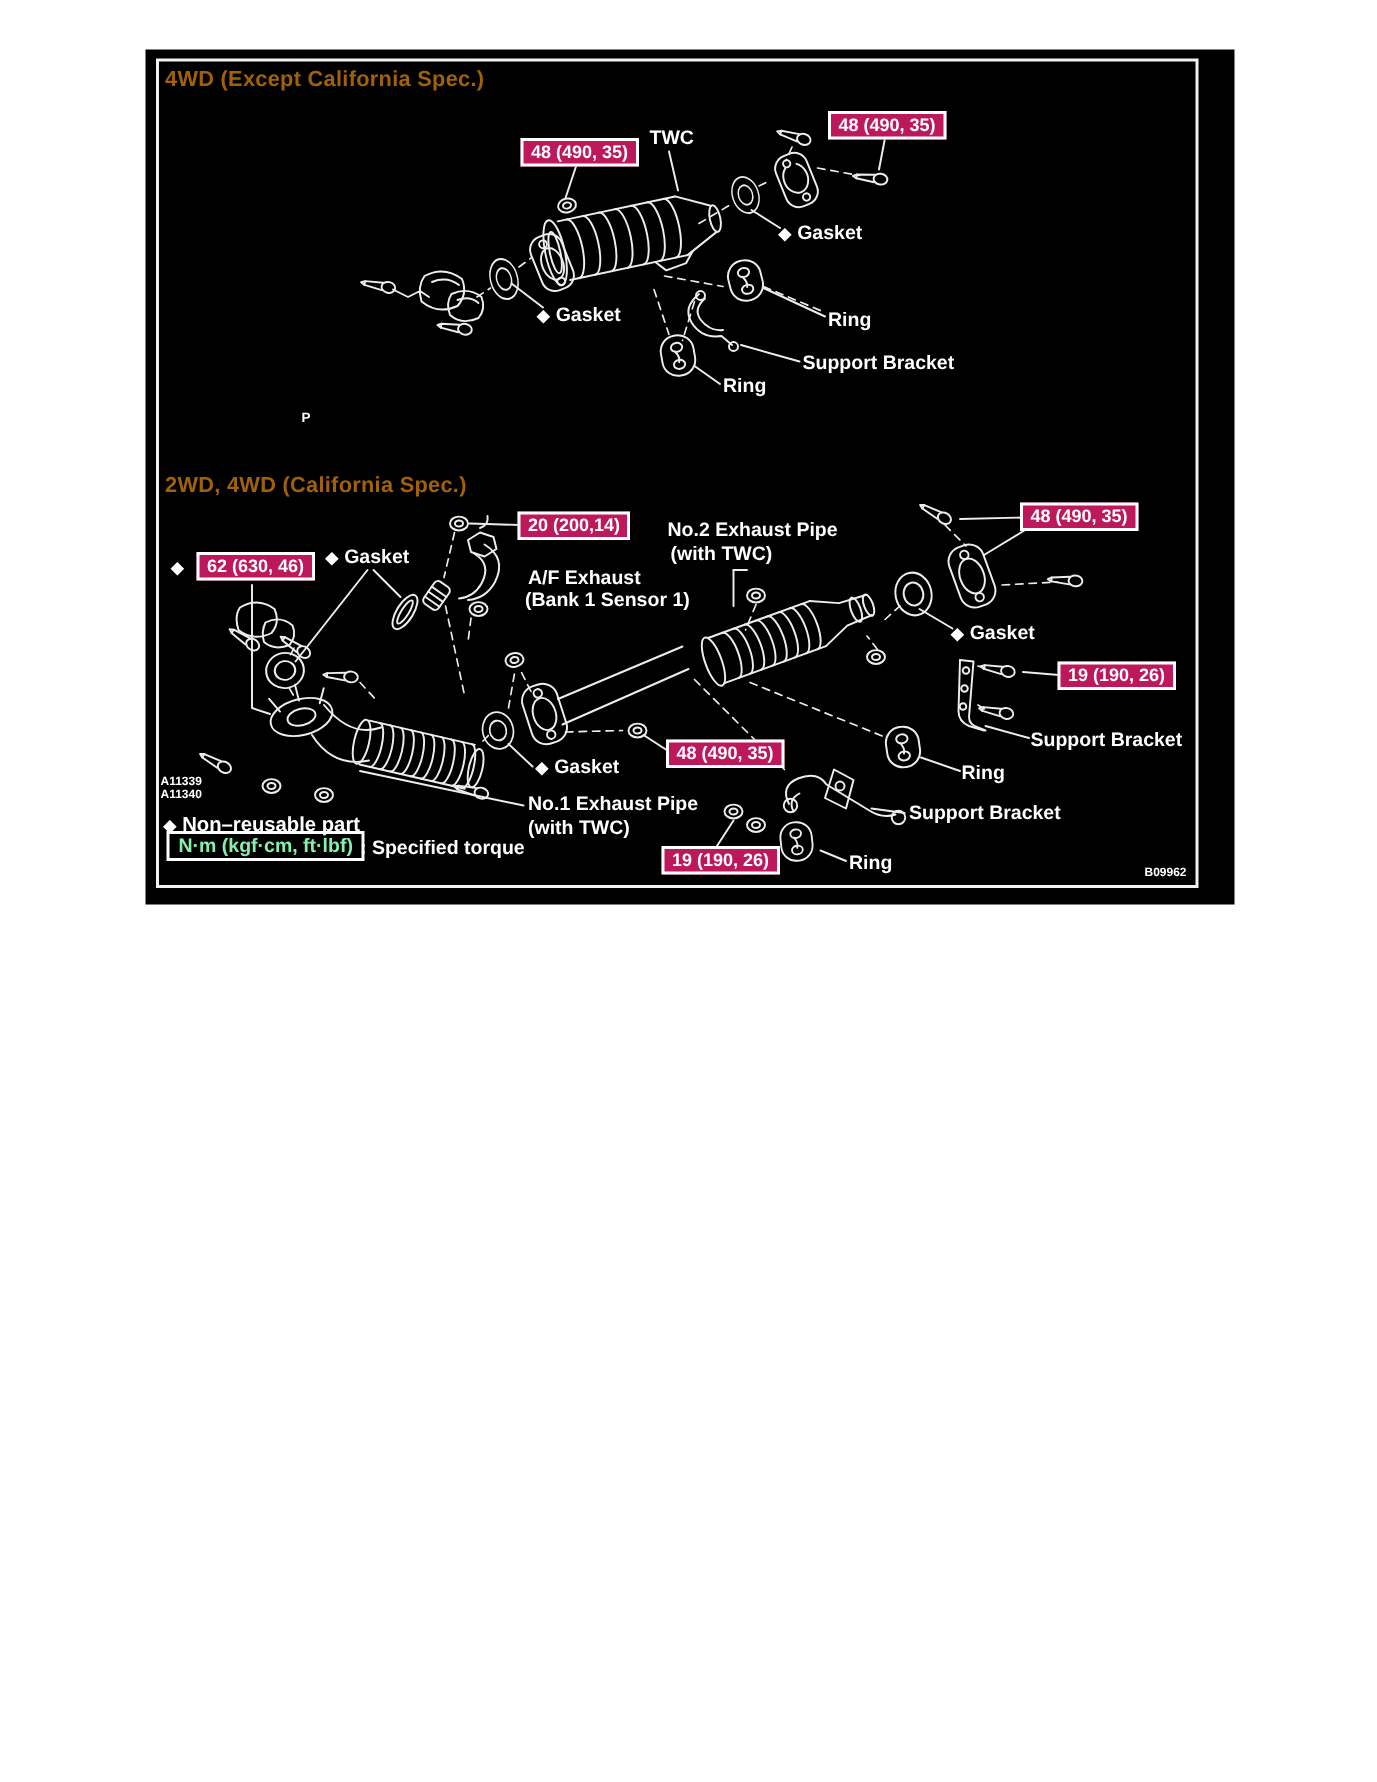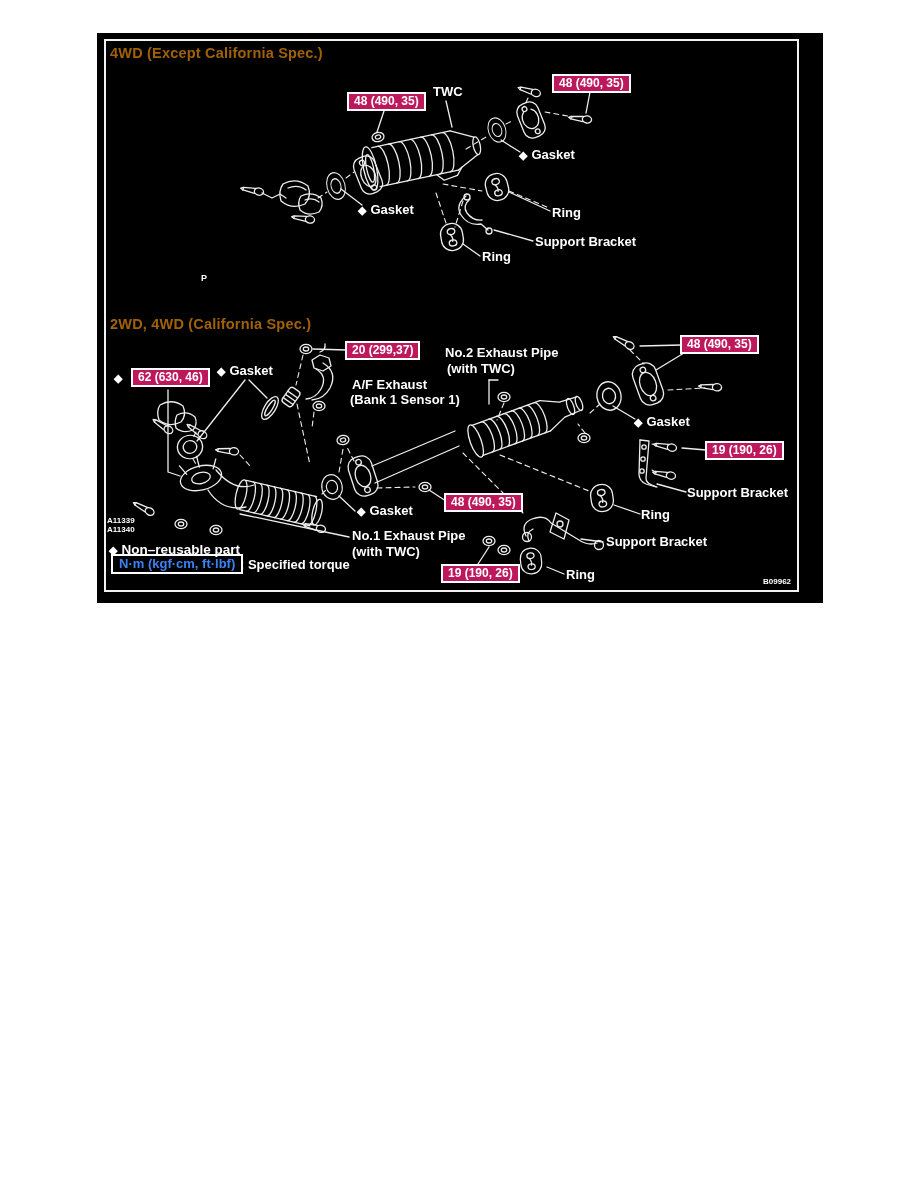--- a/index.html
+++ b/index.html
@@ -12,21 +12,21 @@
   .frame{position:absolute;left:104px;top:39px;width:691px;height:549px;border:2px solid #f2f2f2;}
   #art{position:absolute;left:0;top:0;width:918px;height:1188px;}
   #art *{fill:none;stroke:#ededed;stroke-width:1.3;stroke-linecap:round;stroke-linejoin:round;}
   #art .dash{stroke-dasharray:5 4;stroke-width:1.1;}
   .lbl{position:absolute;color:#fff;font-weight:bold;font-size:13px;line-height:1.1;white-space:nowrap;}
   .lbl .dia{font-size:11px;margin-right:4px;}
   .hdr{position:absolute;color:#a16207;font-weight:bold;font-size:14.5px;white-space:nowrap;letter-spacing:.2px;}
   .tq{position:absolute;color:#fff;background:#be185d;border:2px solid #fff;
       font-weight:bold;font-size:12px;line-height:15px;padding:0 5px;white-space:nowrap;}
   .code{position:absolute;color:#fff;font-size:8px;font-weight:bold;line-height:1.1;white-space:nowrap;text-align:center;}
-  .legendbox{position:absolute;color:#3b82f6;background:#000;border:2px solid #fff;
+  .legendbox{position:absolute;color:#86efac;background:#000;border:2px solid #fff;
       font-weight:bold;font-size:13px;line-height:16px;padding:0 6px;white-space:nowrap;}
 </style>
 </head>
 <body>
 
 <div class="panel"></div>
 <div class="frame"></div>
 
 <svg id="art" viewBox="0 0 918 1188" xmlns="http://www.w3.org/2000/svg">
   <defs>
@@ -250,21 +250,21 @@
 <div class="lbl" style="left:552px;top:206px">Ring</div>
 <div class="lbl" style="left:535px;top:235px">Support Bracket</div>
 <div class="lbl" style="left:482px;top:250px">Ring</div>
 <div class="lbl" style="left:201px;top:274px;font-size:9px">P</div>
 
 <div class="hdr" style="left:110px;top:316px">2WD, 4WD (California Spec.)</div>
 
 <div class="lbl" style="left:114px;top:371px"><span class="dia">◆</span></div>
 <div class="tq" style="left:131px;top:368px">62 (630, 46)</div>
 <div class="lbl" style="left:217px;top:364px"><span class="dia">◆</span><span>Gasket</span></div>
-<div class="tq" style="left:345px;top:341px">20 (299,37)</div>
+<div class="tq" style="left:345px;top:341px">20 (200,14)</div>
 <div class="lbl" style="left:352px;top:378px">A/F Exhaust</div>
 <div class="lbl" style="left:350px;top:393px">(Bank 1 Sensor 1)</div>
 <div class="lbl" style="left:445px;top:346px">No.2 Exhaust Pipe</div>
 <div class="lbl" style="left:447px;top:362px">(with TWC)</div>
 <div class="tq" style="left:680px;top:335px">48 (490, 35)</div>
 <div class="lbl" style="left:634px;top:415px"><span class="dia">◆</span><span>Gasket</span></div>
 <div class="tq" style="left:705px;top:441px">19 (190, 26)</div>
 <div class="lbl" style="left:687px;top:486px">Support Bracket</div>
 <div class="lbl" style="left:641px;top:508px">Ring</div>
 <div class="lbl" style="left:606px;top:535px">Support Bracket</div>

